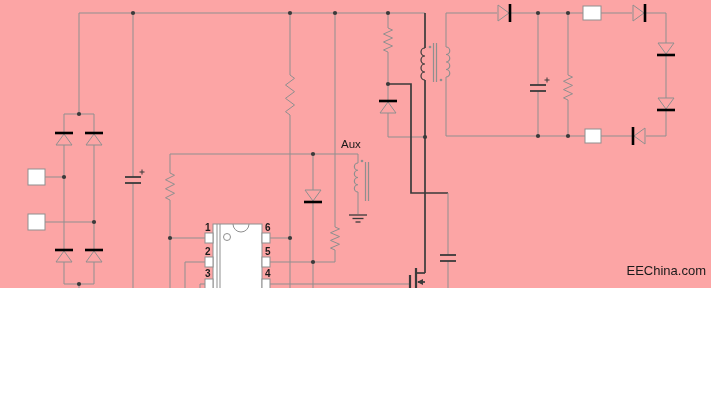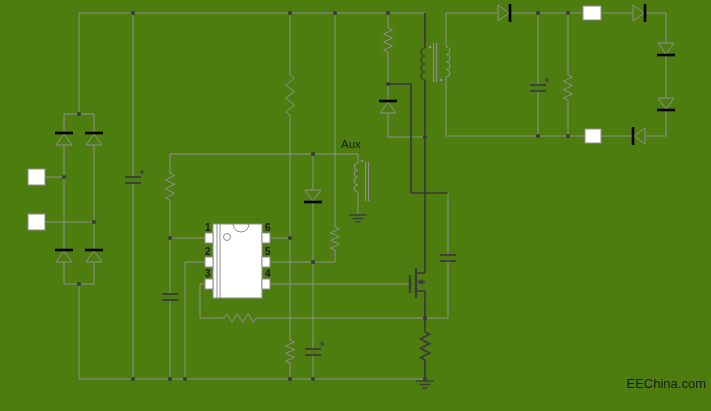--- a/index.html
+++ b/index.html
@@ -1,19 +1,19 @@
 <!DOCTYPE html>
 <html><head>
 <meta charset="utf-8">
 <style>
   html,body{margin:0;padding:0;background:#fff;}
-  .canvas{position:relative;width:711px;height:411px;background:#4d7c0f;overflow:hidden;
+  .canvas{position:relative;width:711px;height:288px;background:#fca5a5;overflow:hidden;
           font-family:"Liberation Sans",sans-serif;}
   .canvas svg{position:absolute;left:0;top:0;width:711px;height:411px;}
-  .watermark{position:absolute;right:5px;bottom:20px;font-size:13px;color:#1a1a1a;
+  .watermark{position:absolute;right:5px;bottom:10px;font-size:13px;color:#1a1a1a;
              font-family:"Liberation Sans",sans-serif;letter-spacing:0px;margin-left:6px;}
 </style>
 </head>
 <body>
 
 <div class="canvas">
   <svg id="schem" viewBox="0 0 711 411">
       <polyline points="79,13 425,13" stroke="#8f8f8f" stroke-width="1" fill="none"></polyline>
       <polyline points="79,13 79,114" stroke="#8f8f8f" stroke-width="1" fill="none"></polyline>
       <polyline points="64,114 94,114" stroke="#8f8f8f" stroke-width="1" fill="none"></polyline>

